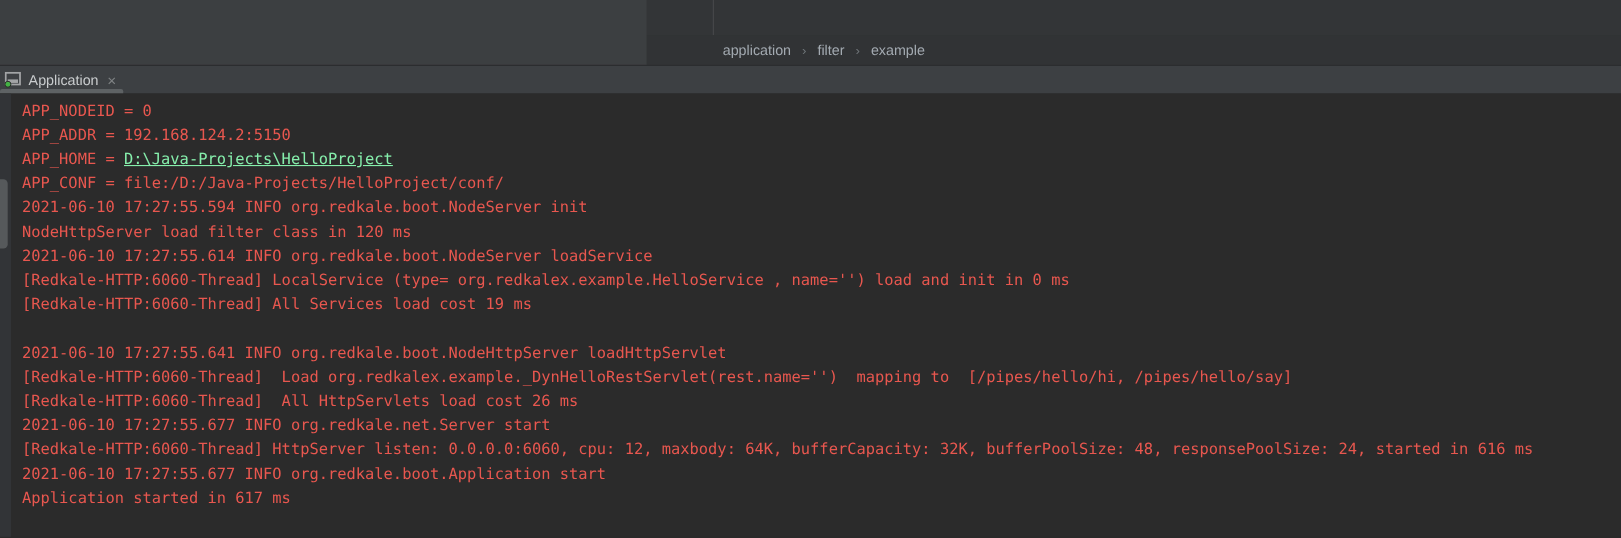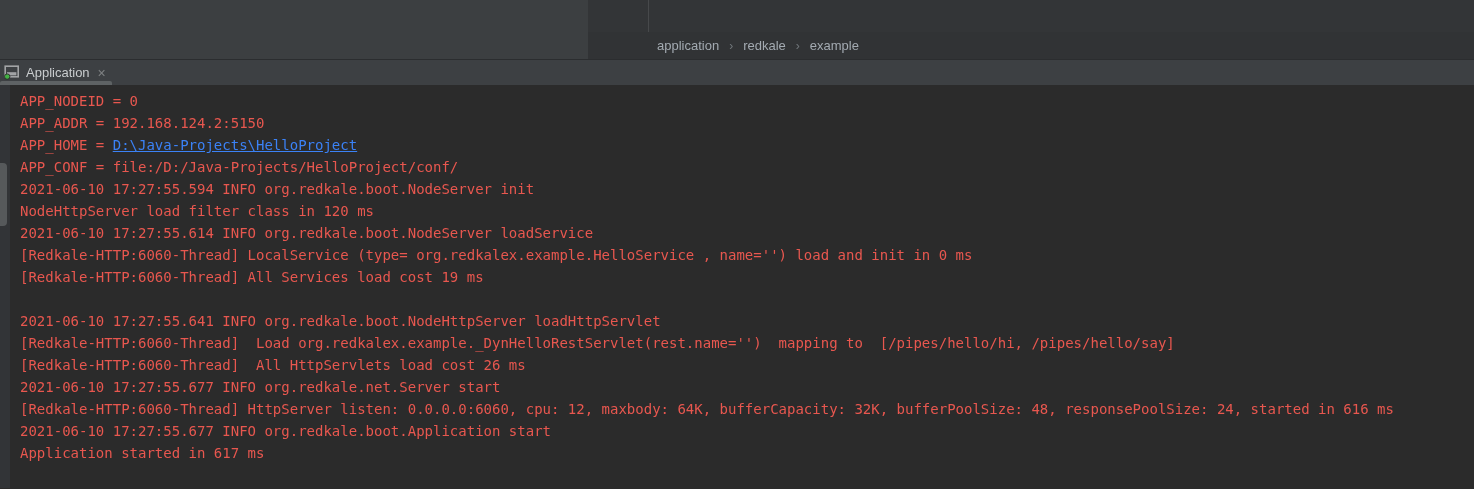--- a/index.html
+++ b/index.html
@@ -77,35 +77,35 @@
   }
   .console-lines {
     position: absolute; left: 20px; top: 5px; right: 0;
     font-family: "DejaVu Sans Mono", "Liberation Mono", monospace;
     font-size: 14px; line-height: 22px;
     color: #e8574f;
     white-space: pre;
   }
   .console-line { height: 22px; }
   .console-link {
-    color: #3b82f6; text-decoration: underline; cursor: pointer;
+    color: #86efac; text-decoration: underline; cursor: pointer;
   }
 </style>
 </head>
 <body>
 
 <div class="header">
   <div class="header-left-panel"></div>
   <div class="header-top-right">
     <div class="header-divider"></div>
   </div>
   <div class="breadcrumb-bar">
     <span class="breadcrumb-item">application</span>
     <span class="breadcrumb-sep">›</span>
-    <span class="breadcrumb-item">redkale</span>
+    <span class="breadcrumb-item">filter</span>
     <span class="breadcrumb-sep">›</span>
     <span class="breadcrumb-item">example</span>
   </div>
 </div>
 
 <div class="tabbar">
   <div class="run-tab">
     <span class="tab-icon">
       <svg width="16" height="15" viewBox="0 0 16 15">
         <rect x="1.2" y="1.2" width="13" height="10.6" fill="none" stroke="#a2a4a6" stroke-width="1.6"></rect>

